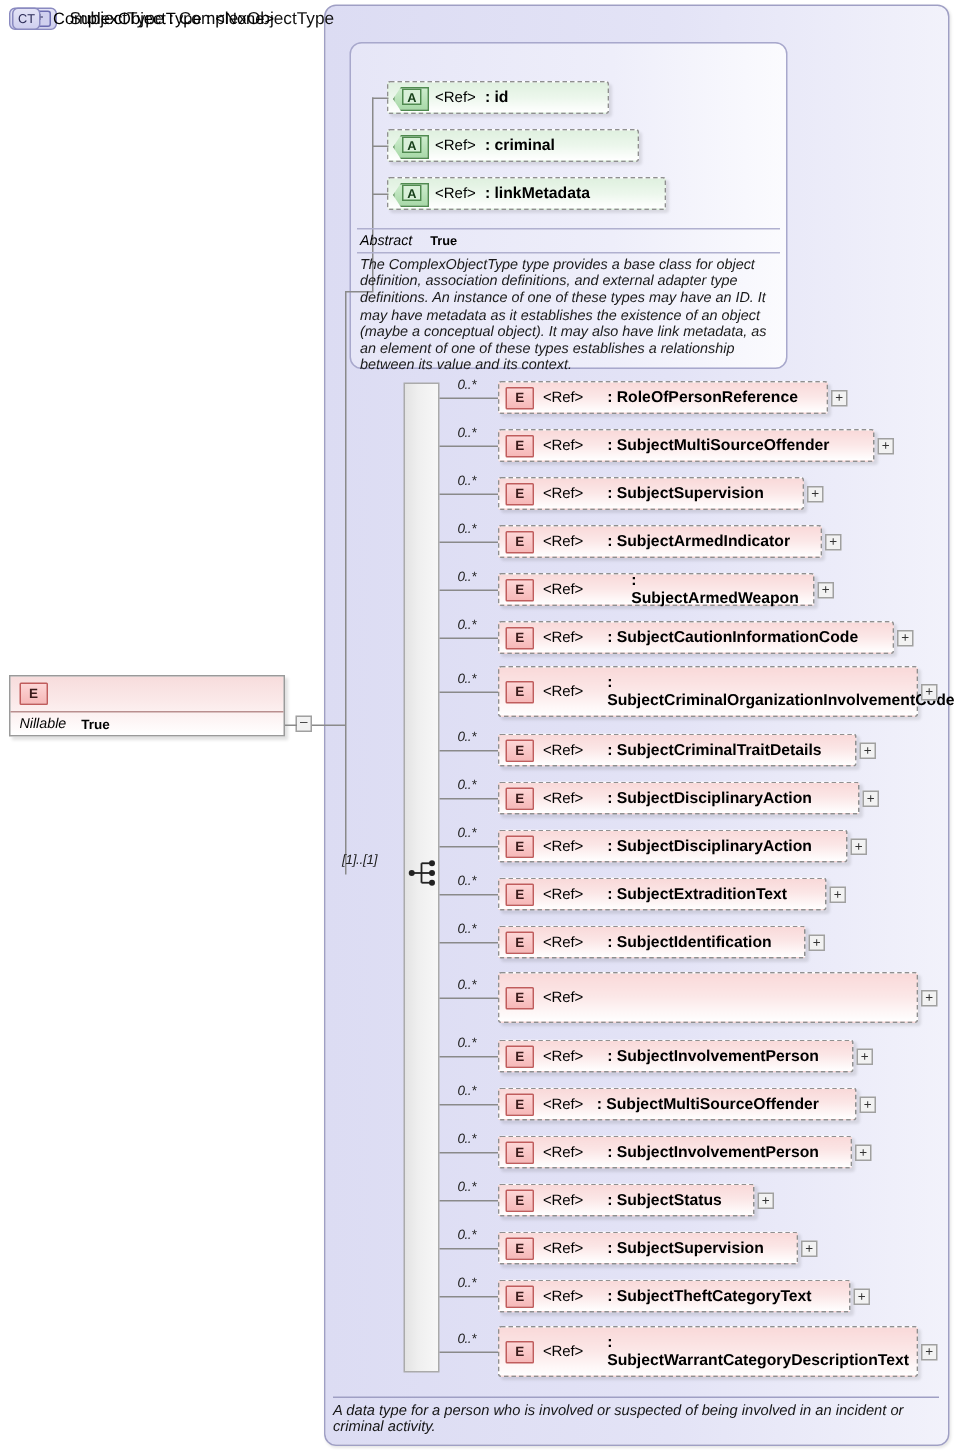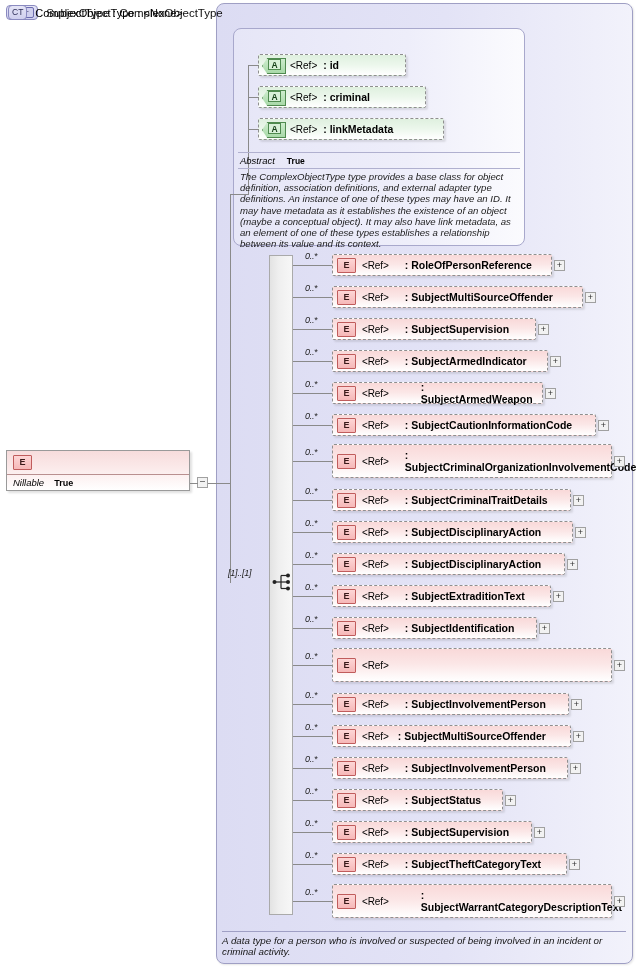--- a/index.html
+++ b/index.html
@@ -411,21 +411,21 @@
       <span class="badge-e">E</span>
       <span class="ref">&lt;Ref&gt;</span>
       <span class="nm" style="margin-left: 10px;">: SubjectTheftCategoryText</span>
     </div>
     <div class="el-card" style="left: 305px; top: 850px;">0..*</div>
     <div class="hline" style="left: 293px; top: 864px; width: 39px;"></div>
     <div class="sq plus el-plus" style="left: 569px; top: 859px;"></div>
     <div class="el-row two-line" style="left: 332px; top: 884px; width: 280px;">
       <span class="badge-e">E</span>
       <span class="ref">&lt;Ref&gt;</span>
-      <span class="nm" style="margin-left: 26px; max-width: 216px;">: SubjectWarrantCategoryDescriptionText</span>
+      <span class="nm" style="margin-left: 10px; max-width: 216px;">: SubjectWarrantCategoryDescriptionText</span>
     </div>
     <div class="el-card" style="left: 305px; top: 887px;">0..*</div>
     <div class="hline" style="left: 293px; top: 901px; width: 39px;"></div>
     <div class="sq plus el-plus" style="left: 614px; top: 896px;"></div>
   </div>
 
 <div class="abs" id="st-doc">A data type for a person who is involved or suspected of being involved in an incident or criminal activity.</div>
 
 <div class="abs" id="force-subject-box">
   <div class="fs-title">

